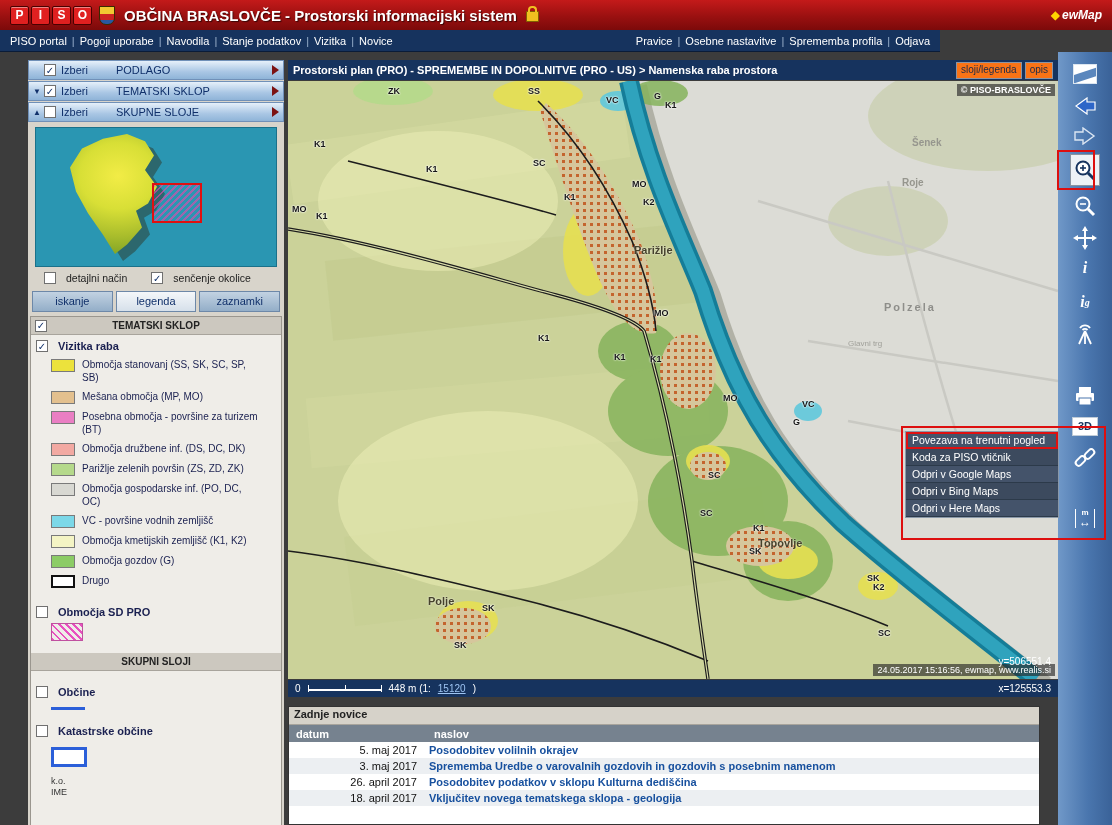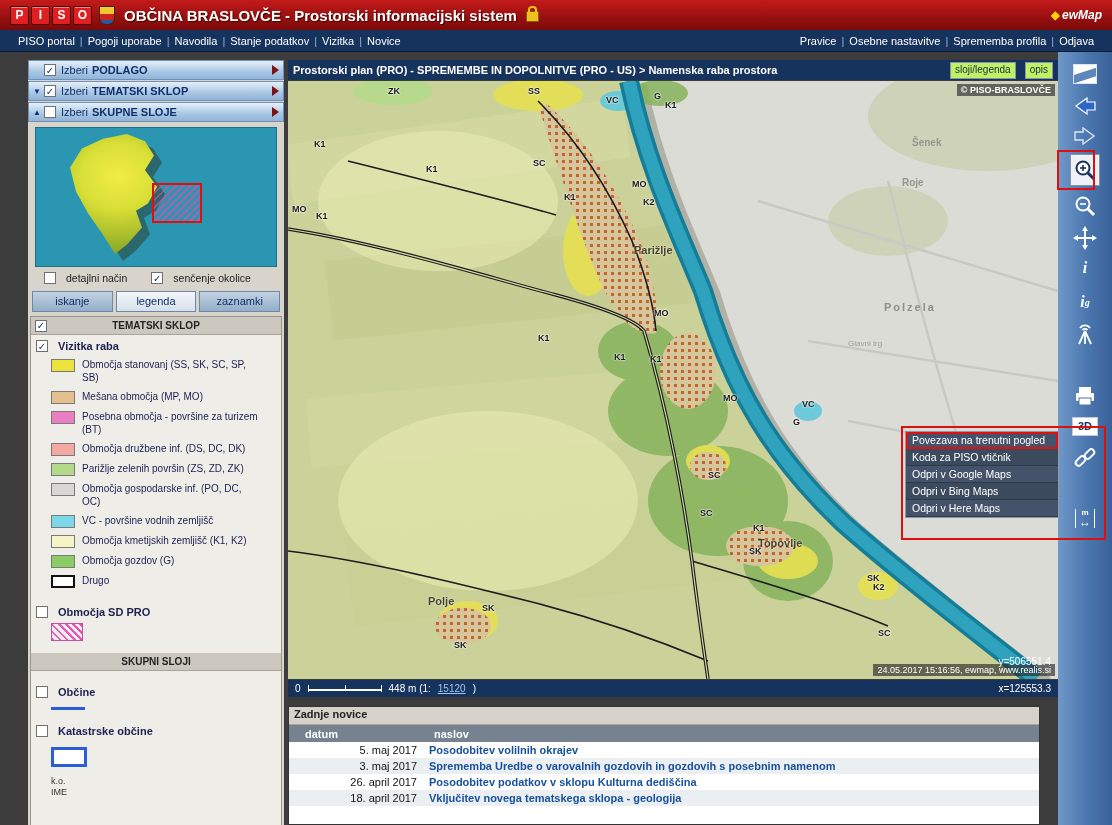--- a/index.html
+++ b/index.html
@@ -19,39 +19,39 @@
     border:1px solid #3a2a00;border-radius:0 0 7px 7px;}
   #header .title{color:#fff;font-weight:bold;font-size:15px;text-shadow:1px 1px 1px rgba(0,0,0,.6);}
   .lock{width:11px;height:9px;background:#f0c020;border:1px solid #806000;border-radius:1px;
     margin-left:9px;position:relative;display:inline-block;top:1px;}
   .lock::before{content:"";position:absolute;left:1px;top:-6px;width:5px;height:5px;
     border:2px solid #f0c020;border-bottom:none;border-radius:4px 4px 0 0;}
   #brand{margin-left:auto;margin-right:10px;color:#fff;font-weight:bold;font-style:italic;font-size:12px;}
   #brand .dot{color:#ffd400;font-style:normal;margin-right:2px;}
 
   
-  #menubar{position:absolute;left:0;top:30px;width:1112px;height:22px;background:#16335e;
-    display:flex;align-items:center;justify-content:space-between;padding:0 18px;
+  #menubar{position:absolute;left:0;top:30px;width:940px;height:22px;background:#16335e;
+    display:flex;align-items:center;justify-content:space-between;padding:0 10px;
     box-sizing:border-box;border-bottom:1px solid #0a1c38;}
   .menugroup{display:flex;align-items:center;}
   .mlink{color:#fff;font-size:11px;cursor:pointer;white-space:nowrap;}
   .msep{color:#9ab0cc;font-size:11px;margin:0 5px;}
 
   
   #sidebar{position:absolute;left:28px;top:60px;width:256px;height:765px;background:#d8d4cb;overflow:hidden;}
   .panel-header{height:20px;margin-bottom:1px;
     background:linear-gradient(180deg,#e6f0fa,#a9c6e4 60%,#8fb4d8);
     border:1px solid #7090b8;display:flex;align-items:center;font-size:11px;color:#10306a;
     box-sizing:border-box;padding:0 4px;cursor:pointer;}
   .expander{width:11px;font-size:8px;color:#10306a;}
   .cb{width:12px;height:12px;background:#fff;border:1px solid #707070;display:inline-flex;
     align-items:center;justify-content:center;font-size:10px;font-weight:bold;color:#10306a;
     margin-right:5px;box-sizing:border-box;flex:none;cursor:pointer;}
   .panel-header .pfx{margin-right:4px;}
-  .panel-header .pname{font-weight:bold;flex:1;}
+  .panel-header .pname{font-weight:normal;flex:1;margin-left:24px;}
   .tri{width:0;height:0;border-top:5px solid transparent;border-bottom:5px solid transparent;
     border-left:7px solid #7c1212;}
 
   #overview{position:relative;margin:5px 7px 0 7px;height:138px;background:#2a96b2;border:1px solid #1a718a;}
   .shape-sh,.shape{position:absolute;width:150px;height:120px;
     clip-path:polygon(30% 4%,46% 0%,58% 6%,64% 18%,58% 30%,66% 44%,60% 58%,52% 64%,56% 78%,46% 92%,38% 100%,30% 84%,20% 66%,12% 48%,8% 28%,16% 12%);}
   .shape-sh{left:30px;top:13px;background:rgba(45,55,40,.5);}
   .shape{left:22px;top:6px;background:radial-gradient(ellipse at 40% 35%,#f2ec46 0%,#d8df36 30%,#a8bc2c 55%,#7aa024 75%,#5f8c1e 100%);}
   #ov-red{position:absolute;left:116px;top:55px;width:46px;height:36px;border:2px solid #e01010;
     background:repeating-linear-gradient(135deg,rgba(235,70,170,.6) 0 2px,rgba(235,70,170,0) 2px 5px);}
@@ -81,22 +81,22 @@
   .sd-swatch{margin:3px 0 0 20px;width:30px;height:16px;border:1px solid #c050a0;
     background:repeating-linear-gradient(45deg,#e850c0 0 2px,rgba(0,0,0,0) 2px 5px);}
   .line-swatch{margin:7px 0 0 20px;width:34px;border-top:3px solid #2b5fd9;height:0;}
   .rect-swatch{margin:8px 0 0 20px;width:30px;height:14px;border:3px solid #2b5fd9;background:#fff;box-sizing:content-box;}
   .ko{margin:9px 0 0 20px;font-size:9px;color:#333;line-height:1.25;}
 
   
   #maptitle{position:absolute;left:288px;top:60px;width:770px;height:20px;background:#16335e;color:#fff;
     display:flex;align-items:center;font-size:11px;font-weight:bold;padding:0 5px;box-sizing:border-box;}
   #maptitle .crumbs{flex:1;white-space:nowrap;overflow:hidden;}
-  .mtbtn{background:#bef264;color:#1a2a4a;border:1px solid #8a94a4;font-size:10px;font-weight:normal;
-    padding:0 4px;height:15px;line-height:14px;margin-left:9px;cursor:pointer;}
+  .mtbtn{background:#f97316;color:#1a2a4a;border:1px solid #8a94a4;font-size:10px;font-weight:normal;
+    padding:0 4px;height:15px;line-height:14px;margin-left:3px;cursor:pointer;}
 
   
   #map{position:absolute;left:288px;top:81px;width:770px;height:598px;overflow:hidden;background:#cbd299;}
   #map-labels{position:absolute;left:0;top:0;right:0;bottom:0;}
   .zl{position:absolute;font-size:9px;font-weight:bold;color:#151515;
     text-shadow:0 0 2px #fff,0 0 2px #fff;}
   .pl{position:absolute;font-weight:bold;white-space:nowrap;}
   .pl.place{font-size:11px;color:#46422c;text-shadow:0 0 2px rgba(255,255,255,.9);}
   .pl.city{font-size:11px;color:#8e8e8a;letter-spacing:2px;}
   .pl.city-small{font-size:10px;color:#96968e;}
@@ -115,21 +115,21 @@
   .slink{color:#9ec4f2;text-decoration:underline;cursor:pointer;}
   #sb-right{margin-left:auto;display:flex;gap:16px;align-items:center;flex-direction:column;}
   #sb-datum{color:#cfe2ff;text-decoration:underline;font-weight:bold;cursor:pointer;}
 
   
   #news{position:absolute;left:288px;top:706px;width:752px;height:119px;background:#fff;
     border:1px solid #333;box-sizing:border-box;overflow:hidden;}
   #news-title{height:15px;background:#d6d2c9;border-bottom:1px solid #a8a49c;font-size:11px;
     font-weight:bold;color:#222;padding:1px 5px;}
   #news-head{display:flex;height:17px;background:#76828f;color:#fff;font-size:11px;font-weight:bold;align-items:center;}
-  #news-head .c1{width:140px;padding-left:16px;box-sizing:border-box;}
+  #news-head .c1{width:140px;padding-left:7px;box-sizing:border-box;}
   #news-head .c2{flex:1;padding-left:5px;}
   .news-row{display:flex;height:16px;align-items:center;font-size:11px;}
   .news-row:nth-child(even){background:#eceff2;}
   .news-row .c1{width:140px;text-align:right;padding-right:12px;box-sizing:border-box;color:#111;flex:none;}
   .news-row .c2{flex:1;color:#17509e;font-weight:bold;cursor:pointer;white-space:nowrap;overflow:hidden;}
 
   
   #toolbar{position:absolute;left:1058px;top:52px;width:54px;height:773px;
     background:linear-gradient(90deg,#7098c8,#4a76ae 55%,#3a6298);}
   .tbi{position:absolute;left:12px;width:30px;height:28px;display:flex;align-items:center;

